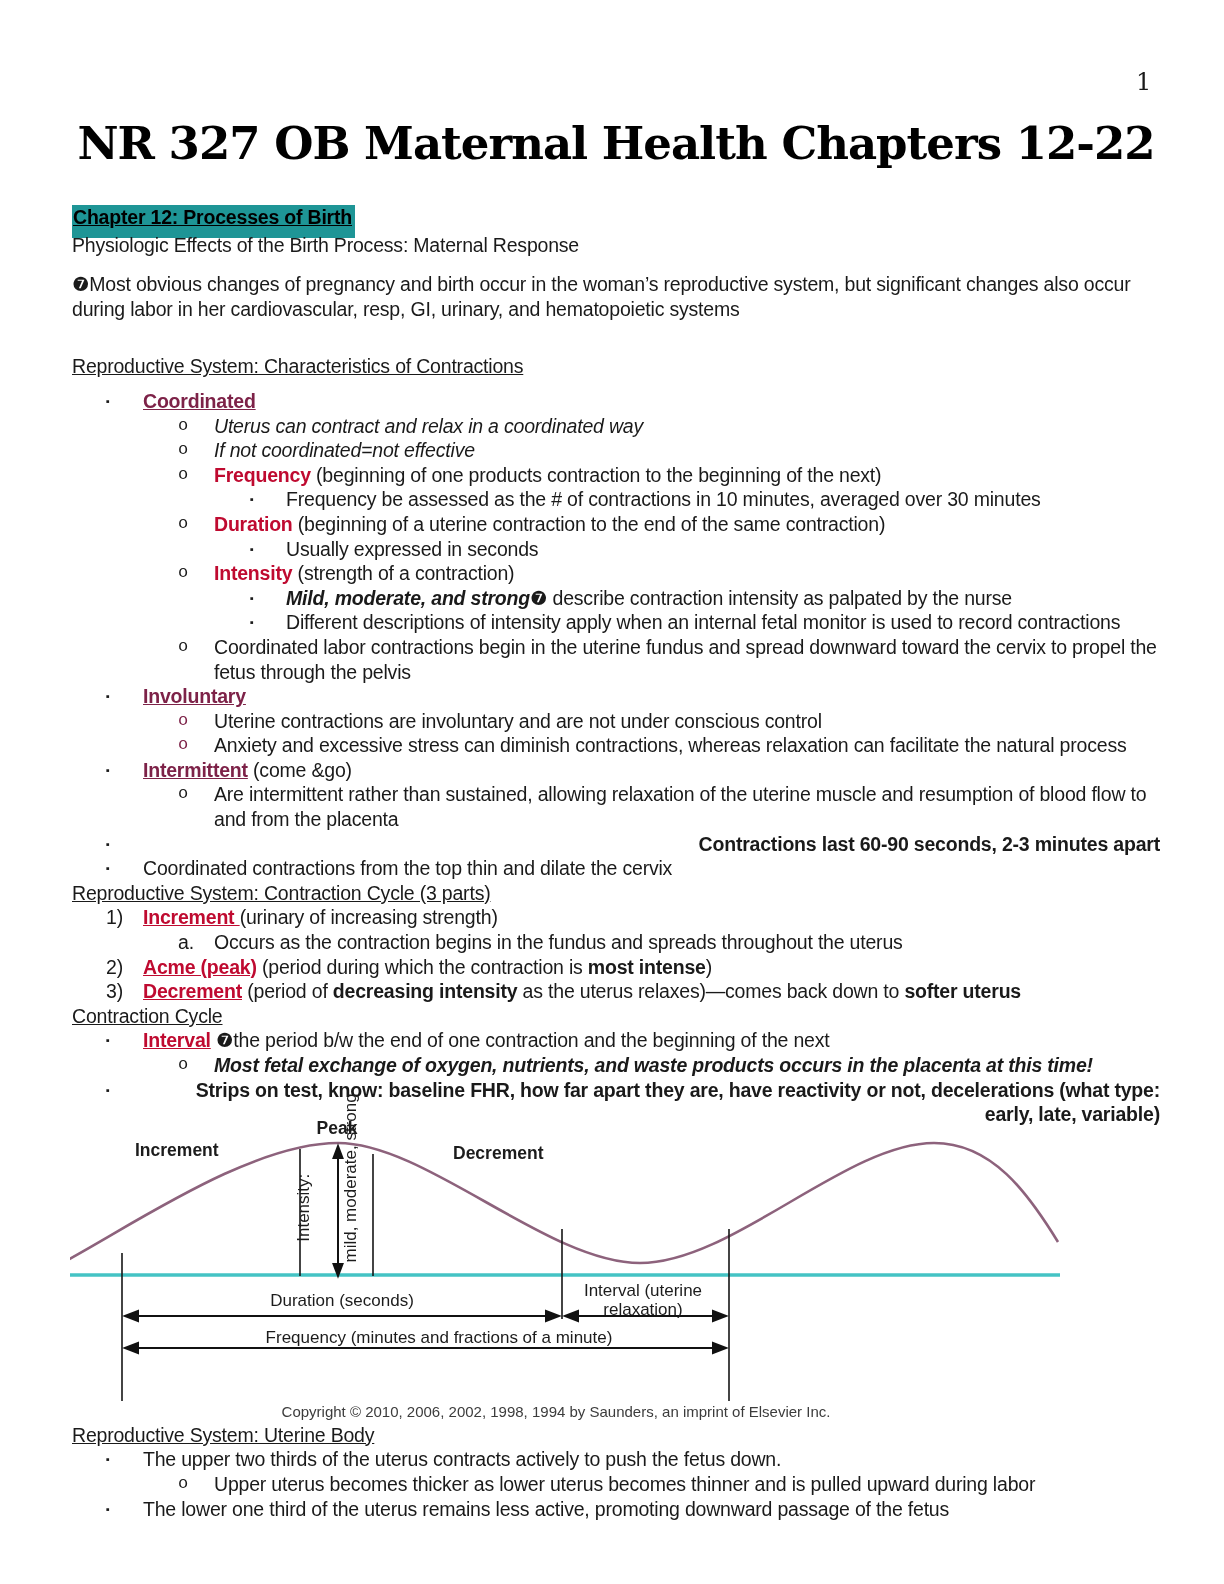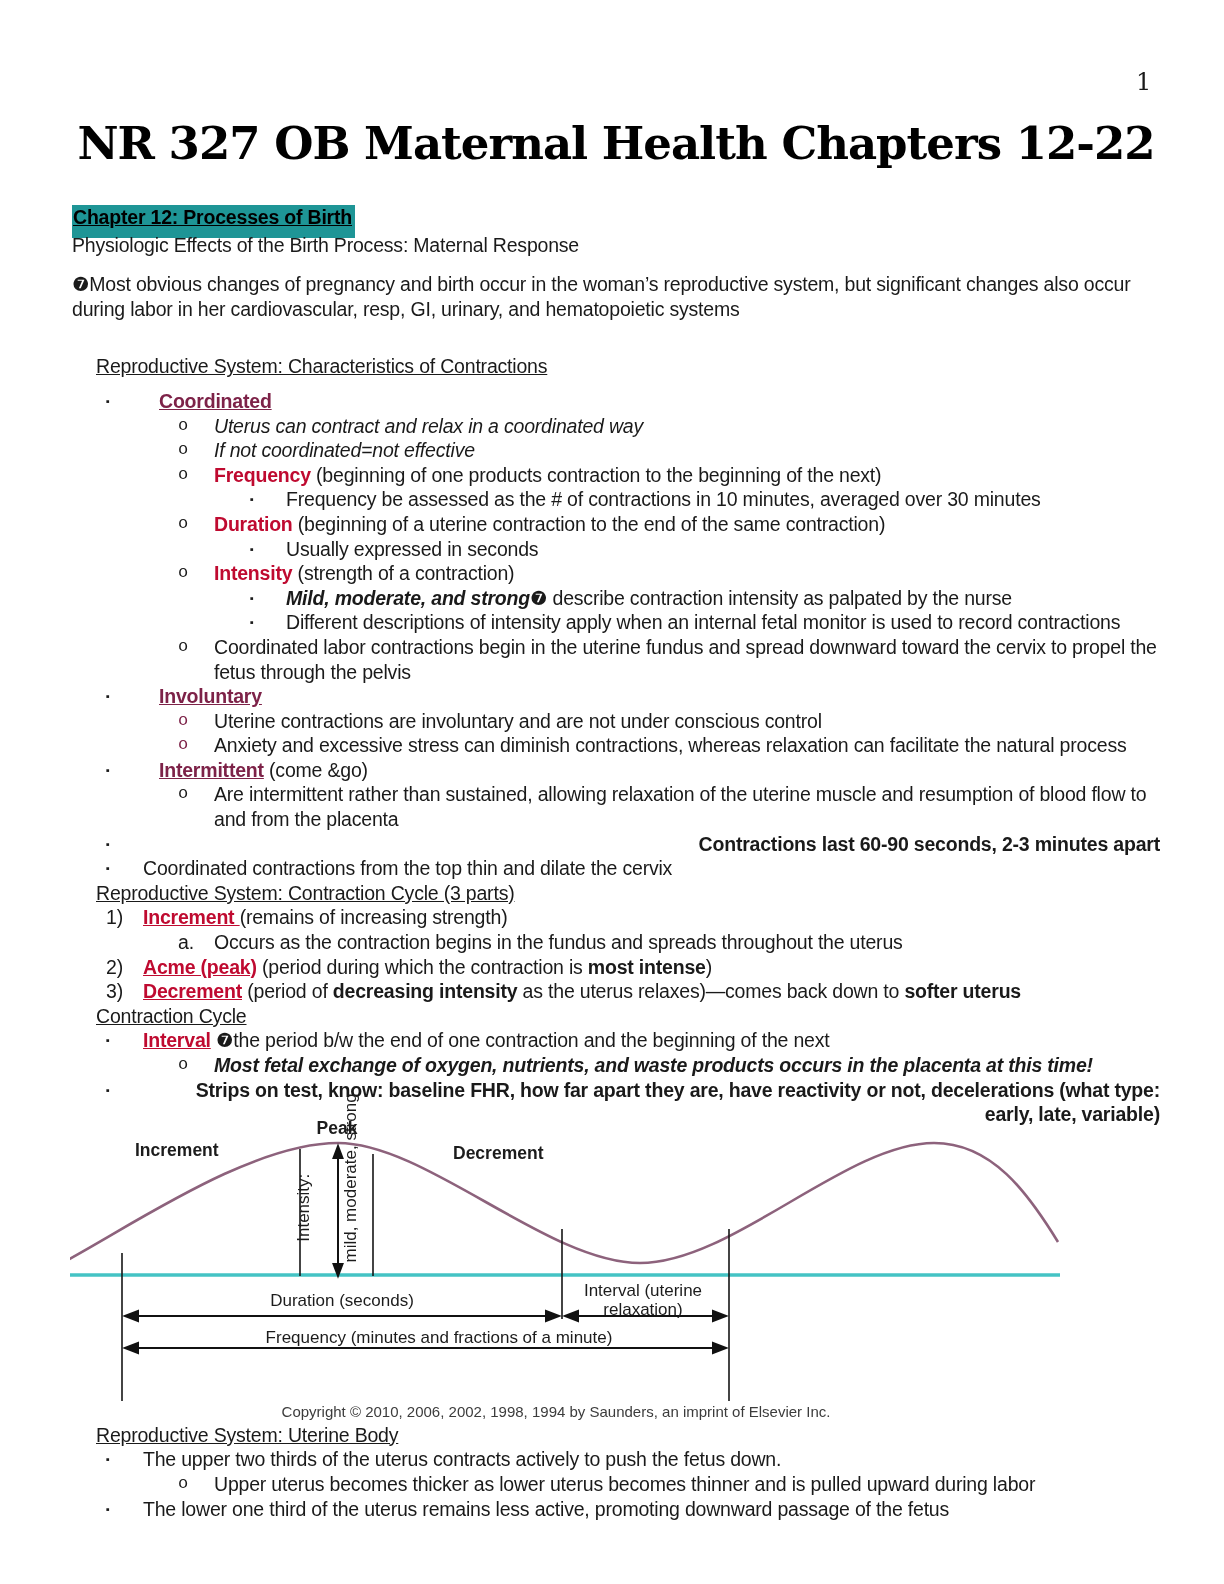--- a/index.html
+++ b/index.html
@@ -13,32 +13,32 @@
   .page-number { position:absolute; top:70px; left:1136px; font-family:"DejaVu Serif",serif; font-size:24px; letter-spacing:0; }
   .doc-title {
     font-family:"DejaVu Serif",serif; font-weight:700; font-size:45px; line-height:51px;
     text-align:center; color:#000; margin:0 0 36px 0; letter-spacing:-1px;
   }
   .line { margin:0; }
   .chapter { margin-bottom:3px; }
   .hl { background:var(--highlight,#1e9596); color:#000; font-weight:700; text-decoration:underline; padding:1px 3px 10px 1px; }
   .sub { margin-bottom:15px; }
   .intro { margin-bottom:33px; max-width:1085px; }
-  .h2 { text-decoration:underline; font-weight:400;margin-left:24px; }
+  .h2 { text-decoration:underline; font-weight:400; }
   .mb10 { margin-bottom:10px; }
   .row { display:flex; align-items:flex-start; }
   .row .m { flex:0 0 auto; }
   .row .t { flex:1 1 auto; min-width:0; }
   .l1 { margin-left:34px; } .l1 > .m { width:37px; }
   .l2 { margin-left:106px; } .l2 > .m { width:36px; }
   .l3 { margin-left:178px; } .l3 > .m { width:36px; }
   .sq { font-size:11px; }
   .oo { font-family:"Liberation Mono","DejaVu Sans Mono",monospace; font-size:17px; }
   .nw { white-space:nowrap; }
-  .kw-m { color:var(--maroon,#7d2248); font-weight:700; text-decoration:underline;margin-left:16px; }
+  .kw-m { color:var(--maroon,#7d2248); font-weight:700; text-decoration:underline; }
   .kw-r { color:var(--red,#bf0a30); font-weight:700; }
   .kw-ru { color:var(--red,#bf0a30); font-weight:700; text-decoration:underline; }
   .mk-maroon { color:var(--maroon,#7d2248); }
   .it { font-style:italic; }
   .b { font-weight:700;text-align:right; }
   .bi { font-weight:700; font-style:italic; }
   
   .figure { position:relative; width:1092px; height:318px; margin:-22px 0 0 -2px; letter-spacing:0; }
   .figure svg { position:absolute; left:0; top:0; }
   .flabel { position:absolute; font-size:17px; line-height:19.5px; color:#1c1c1c; }
@@ -137,21 +137,21 @@
   </div>
   <div class="row l1">
     <span class="m sq">▪</span>
     <span class="t nw">Coordinated contractions from the top thin and dilate the cervix</span>
   </div>
 
   <p class="line h2">Reproductive System: Contraction Cycle (3 parts)</p>
 
   <div class="row l1">
     <span class="m">1)</span>
-    <span class="t nw"><span class="kw-ru">Increment </span><span>(remains of increasing strength)</span></span>
+    <span class="t nw"><span class="kw-ru">Increment </span><span>(urinary of increasing strength)</span></span>
   </div>
   <div class="row l2">
     <span class="m">a.</span>
     <span class="t nw">Occurs as the contraction begins in the fundus and spreads throughout the uterus</span>
   </div>
   <div class="row l1">
     <span class="m">2)</span>
     <span class="t nw"><span class="kw-ru">Acme (peak)</span><span> (period during which the contraction is </span><span class="b">most intense</span><span>)</span></span>
   </div>
   <div class="row l1">

